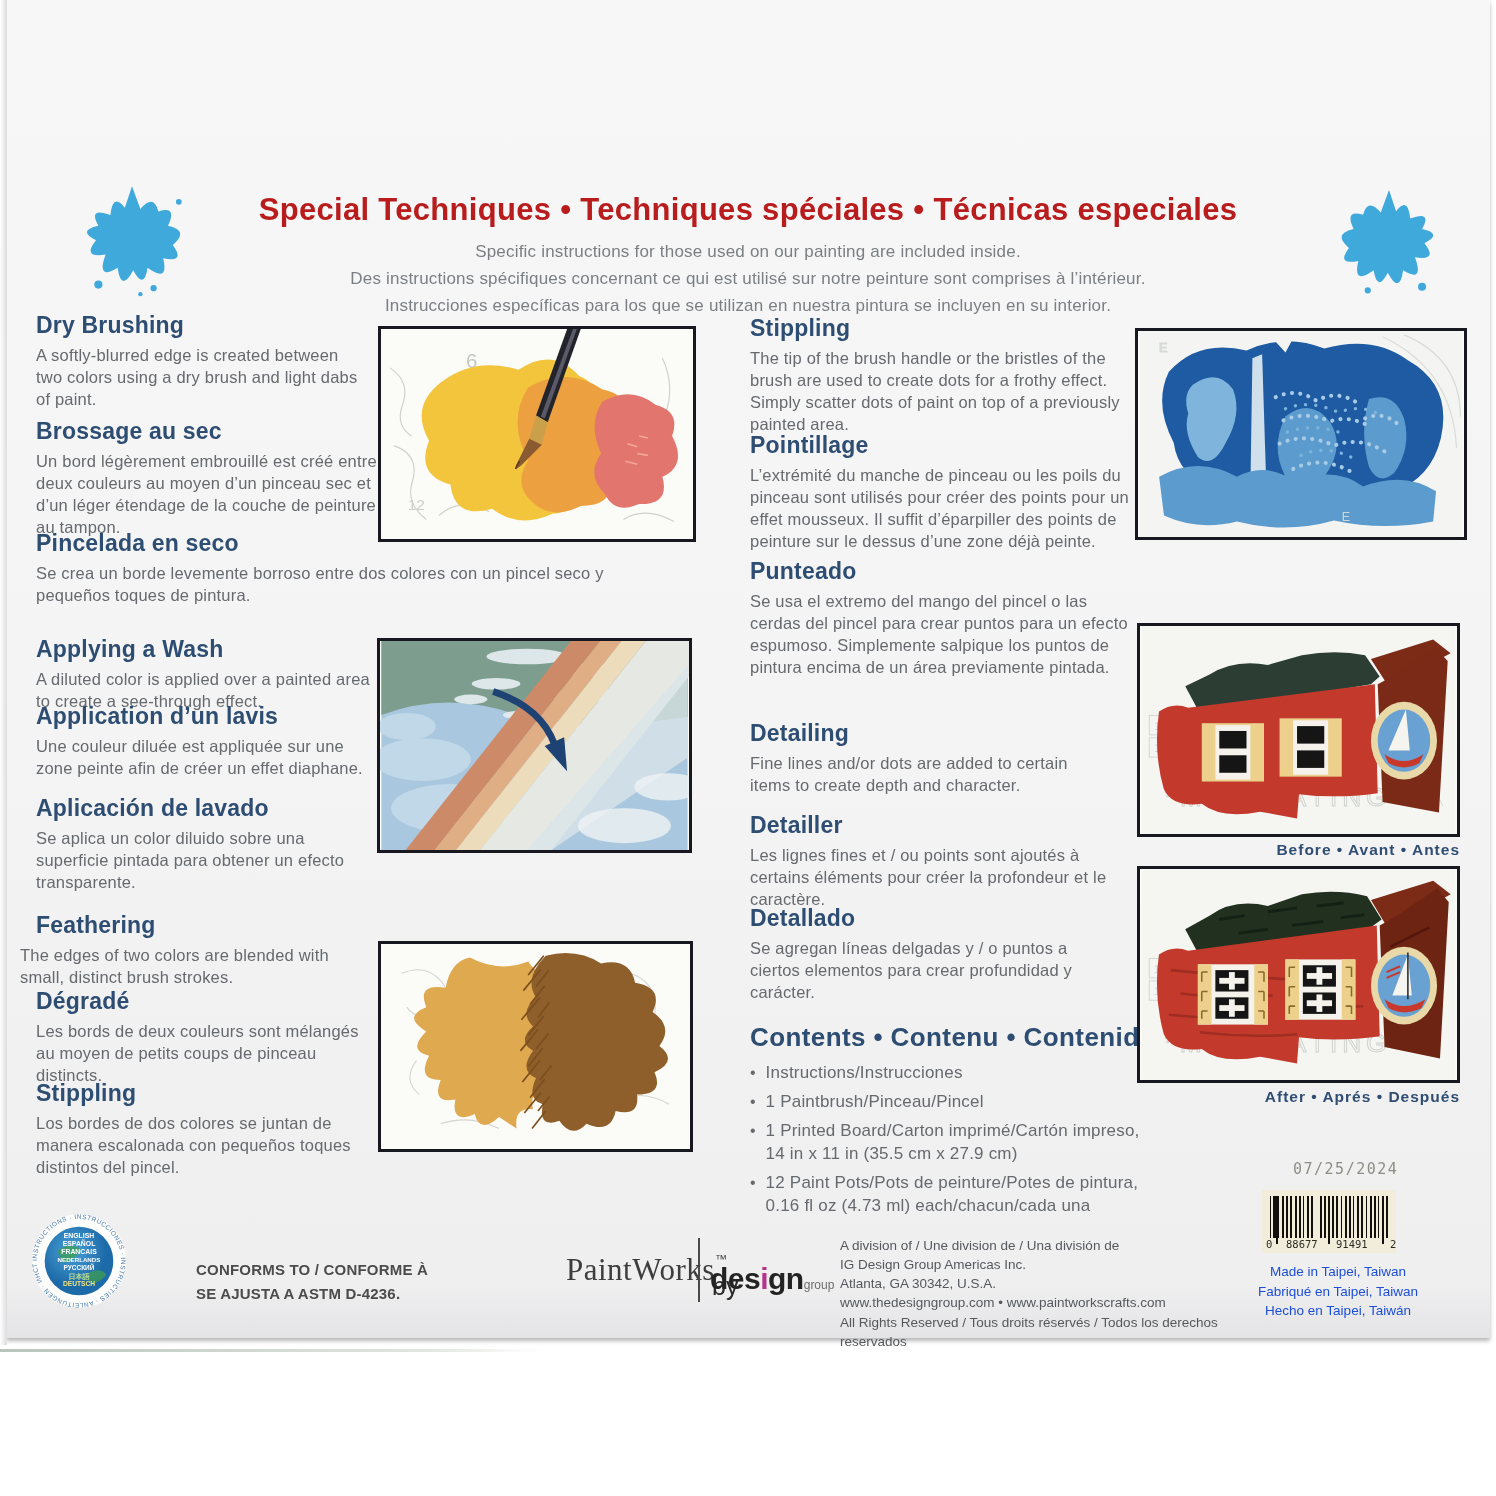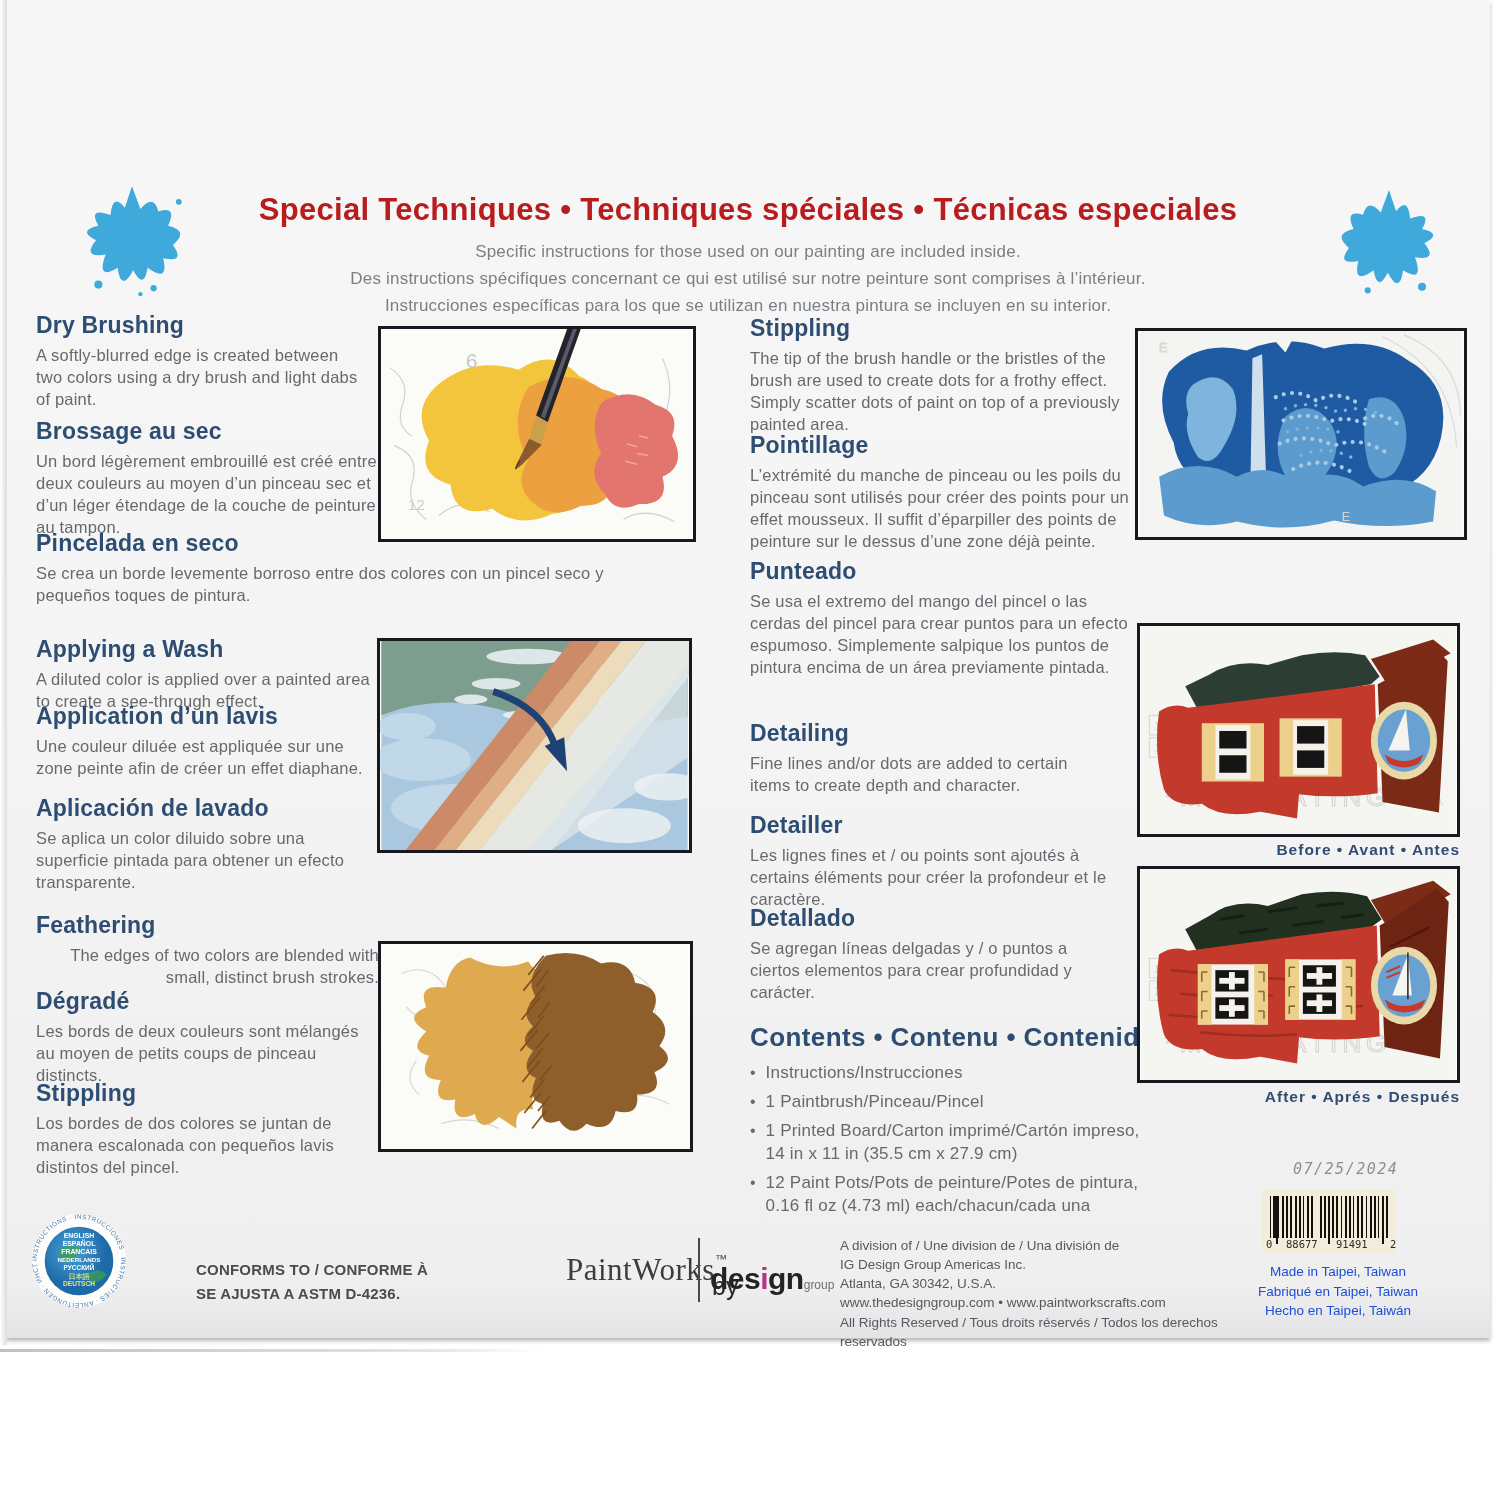--- a/index.html
+++ b/index.html
@@ -25,21 +25,21 @@
   .bullets .ln{font-size:17px;line-height:1.35;color:#66696d;letter-spacing:.2px;}
   .conforms{font-weight:700;font-size:15px;line-height:1.6;color:#4b4b4b;letter-spacing:.2px;}
   .brand-serif{font-family:"Liberation Serif",serif;font-size:31px;color:#3d3d3d;letter-spacing:.5px;}
   .brand-tm{font-size:12px;vertical-align:top;color:#3d3d3d;}
   .brand-divider{width:2px;height:64px;background:#4a4a4a;}
   .by-txt{font-size:25px;color:#2b2b2b;}
   .design-txt{font-weight:700;font-size:30px;color:#232323;letter-spacing:-.5px;}
   .design-txt .mag{color:#b5338a;}
   .group-txt{font-size:12px;color:#6e6e6e;}
   .addr{font-size:13.5px;line-height:1.42;color:#55585c;}
-  .date-txt{font-family:"DejaVu Sans Mono",monospace;font-size:15px;color:#8e8e85;letter-spacing:1.5px;font-style:italic;}
+  .date-txt{font-family:"DejaVu Sans Mono",monospace;font-size:15px;color:#8e8e85;letter-spacing:1.5px;}
   .made{font-size:13.5px;line-height:1.45;color:#1d4ed8;text-align:center;}
   .barcode-wrap{background:#f1edda;padding:6px 8px 2px 8px;}
   .bars{width:118px;height:42px;
     background-image:repeating-linear-gradient(90deg,#14110c 0 1.5px,transparent 1.5px 3.5px,
       #14110c 3.5px 6px,transparent 6px 8px,#14110c 8px 9px,transparent 9px 12.5px);}
   .bar-guard{position:absolute;width:2px;height:50px;background:#14110c;top:6px;}
   .bc-digits{font-family:"DejaVu Sans Mono",monospace;font-size:10.5px;color:#2b2b26;position:relative;height:13px;}
   .bc-digits span{position:absolute;top:0;}
 </style>
 </head>
@@ -79,27 +79,27 @@
 <div class="abs h-sec" style="left:36px;top:636px;">Applying a Wash</div>
 <div class="abs body-txt" style="left:36px;top:669px;width:340px;">A diluted color is applied over a painted area to create a see-through effect.</div>
 
 <div class="abs h-sec" style="left:36px;top:703px;">Application d’un lavis</div>
 <div class="abs body-txt" style="left:36px;top:736px;width:340px;">Une couleur diluée est appliquée sur une zone peinte afin de créer un effet diaphane.</div>
 
 <div class="abs h-sec" style="left:36px;top:795px;">Aplicación de lavado</div>
 <div class="abs body-txt" style="left:36px;top:828px;width:340px;">Se aplica un color diluido sobre una superficie pintada para obtener un efecto transparente.</div>
 
 <div class="abs h-sec" style="left:36px;top:912px;">Feathering</div>
-<div class="abs body-txt" style="left:39px;top:945px;width:340px;text-align:right;">The edges of two colors are blended with small, distinct brush strokes.</div>
+<div class="abs body-txt" style="left:20px;top:945px;width:340px;">The edges of two colors are blended with small, distinct brush strokes.</div>
 
 <div class="abs h-sec" style="left:36px;top:988px;">Dégradé</div>
 <div class="abs body-txt" style="left:36px;top:1021px;width:340px;">Les bords de deux couleurs sont mélangés au moyen de petits coups de pinceau distincts.</div>
 
 <div class="abs h-sec" style="left:36px;top:1080px;">Stippling</div>
-<div class="abs body-txt" style="left:36px;top:1113px;width:340px;">Los bordes de dos colores se juntan de manera escalonada con pequeños lavis distintos del pincel.</div>
+<div class="abs body-txt" style="left:36px;top:1113px;width:340px;">Los bordes de dos colores se juntan de manera escalonada con pequeños toques distintos del pincel.</div>
 
 <div class="abs h-sec" style="left:750px;top:315px;">Stippling</div>
 <div class="abs body-txt" style="left:750px;top:348px;width:388px;">The tip of the brush handle or the bristles of the brush are used to create dots for a frothy effect. Simply scatter dots of paint on top of a previously painted area.</div>
 
 <div class="abs h-sec" style="left:750px;top:432px;">Pointillage</div>
 <div class="abs body-txt" style="left:750px;top:465px;width:388px;">L’extrémité du manche de pinceau ou les poils du pinceau sont utilisés pour créer des points pour un effet mousseux. Il suffit d’éparpiller des points de peinture sur le dessus d’une zone déjà peinte.</div>
 
 <div class="abs h-sec" style="left:750px;top:558px;">Punteado</div>
 <div class="abs body-txt" style="left:750px;top:591px;width:388px;">Se usa el extremo del mango del pincel o las cerdas del pincel para crear puntos para un efecto espumoso. Simplemente salpique los puntos de pintura encima de un área previamente pintada.</div>
 

